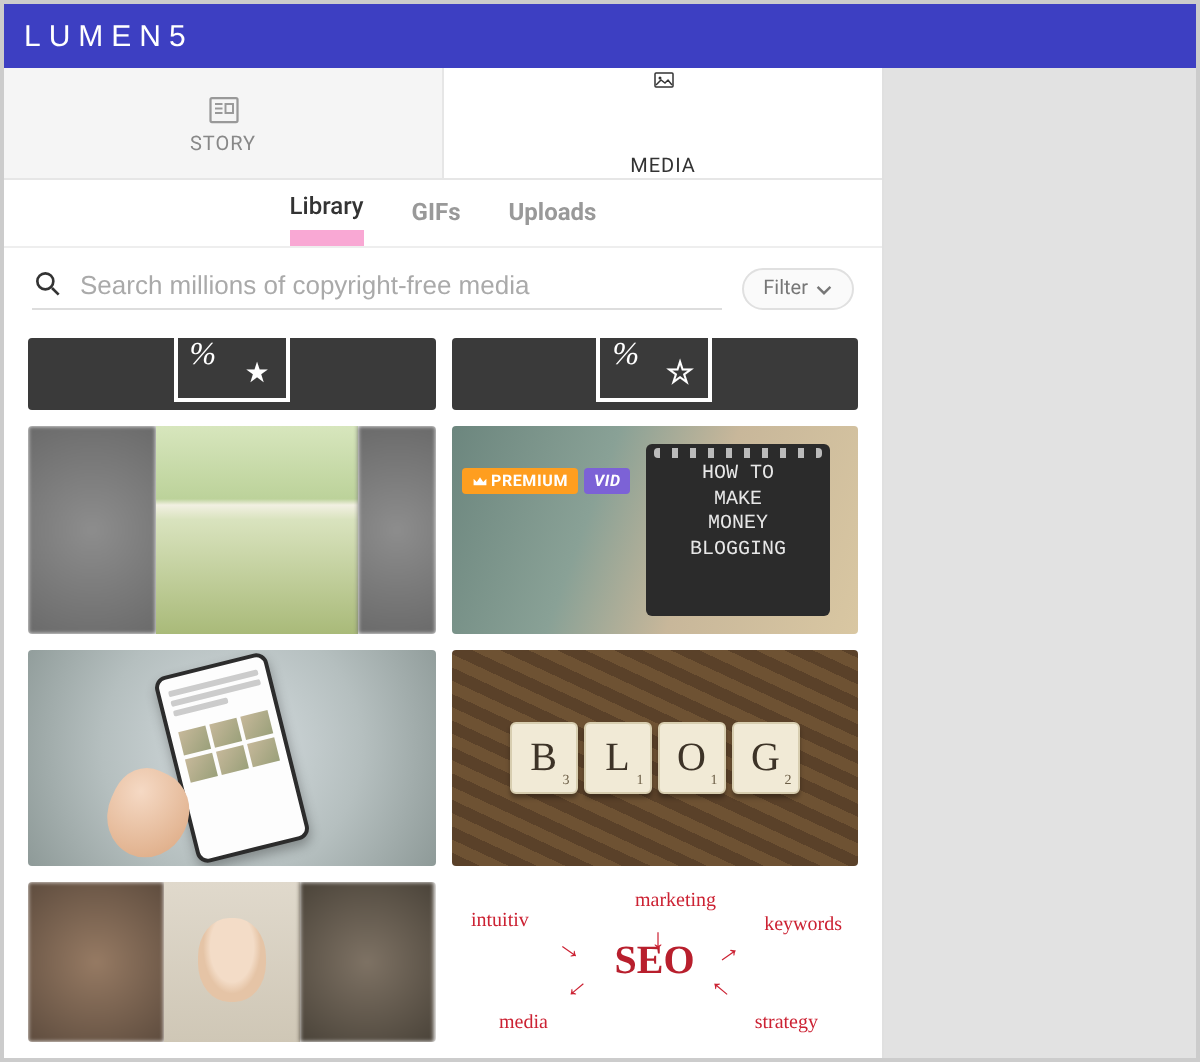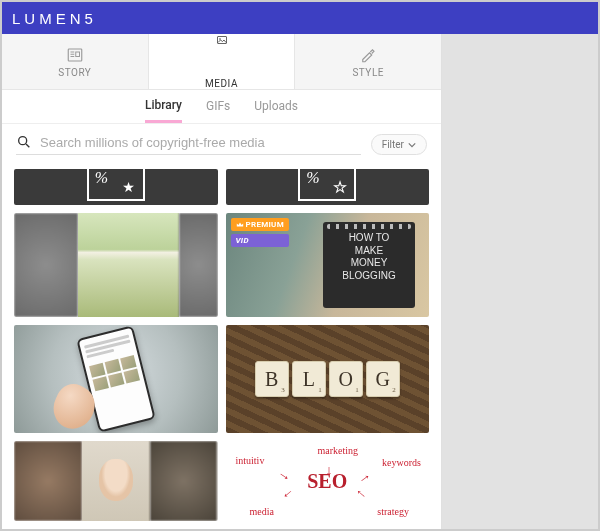--- a/index.html
+++ b/index.html
@@ -90,24 +90,25 @@
     flex-shrink: 0;
     font-size: 12px;
   }
   .sub-tab {
     color: #999;
     cursor: pointer;
     height: 100%;
     display: flex;
     align-items: center;
     border-bottom: 2px solid transparent;
+    font-weight: bold;
   }
   .sub-tab.active {
     color: #333;
-    border-bottom: 3px solid #f9a8d4;
+    border-bottom: 8px solid #f9a8d4;
     font-weight: 500;
   }
 
   
   .search-row {
     display: flex;
     padding: 10px 14px 6px;
     gap: 10px;
     flex-shrink: 0;
   }
@@ -212,40 +213,39 @@
     align-items: center;
     justify-content: flex-end;
     padding-right: 14px;
   }
   .notepad {
     width: 92px; height: 86px;
     background: #2b2b2b;
     border-radius: 3px;
     padding: 10px 6px 4px;
     color: #e7e7e7;
-    font-family: Liberation Sans, sans-serif;
+    font-family: Liberation Mono, monospace;
     font-size: 10px;
     line-height: 1.25;
     text-align: center;
     position: relative;
   }
   .notepad::before {
     content:"";
     position:absolute; top:2px; left:4px; right:4px; height:5px;
     background: repeating-linear-gradient(90deg, #bbb 0 3px, transparent 3px 9px);
     border-radius: 2px;
   }
   .badge-row {
     position: absolute;
-    top: 5px; left: 5px;
+    top: 21px; left: 5px;
     display: flex;
     gap: 3px;
     font-size: 8px;
     font-weight: 700;
-    flex-direction: column;
   }
   .badge { padding: 2px 5px; border-radius: 2px; color: #fff; letter-spacing: .3px; }
   .badge.premium { background: #ff9e1f; display:flex; align-items:center; gap:2px;}
   .badge.vid { background: #7c62d6; font-style: italic; }
 
   
   .phone-tile {
     background: radial-gradient(circle at 50% 45%, #d6dde0 0%, #b5bfbf 55%, #8e9a98 100%);
     display:flex; align-items:center; justify-content:center;
   }
@@ -356,27 +356,20 @@
             </svg>
           <span>STORY</span>
         </div>
         <div class="main-tab active">
           <svg viewBox="0 0 24 24">
               <rect x="3" y="5" width="18" height="14" rx="1" fill="none" stroke="#333" stroke-width="1.5"></rect>
               <circle cx="8" cy="10" r="1.5" fill="#333"></circle>
               <path d="M4 17 L9 12 L13 15 L16 12 L20 17" fill="none" stroke="#333" stroke-width="1.5"></path>
             </svg>
           <span>MEDIA</span>
-        </div>
-        <div class="main-tab">
-          <svg viewBox="0 0 24 24">
-              <path d="M5 18 L14 9 L17 12 L8 21 L5 21 Z" fill="none" stroke="#999" stroke-width="1.5"></path>
-              <path d="M15 8 L18 5 L20 7 L17 10" fill="none" stroke="#999" stroke-width="1.5"></path>
-            </svg>
-          <span>STYLE</span>
         </div>
       </div>
 
       <div class="sub-tabs">
         <div class="sub-tab active">Library</div>
         <div class="sub-tab">GIFs</div>
         <div class="sub-tab">Uploads</div>
       </div>
 
       <div class="search-row">

